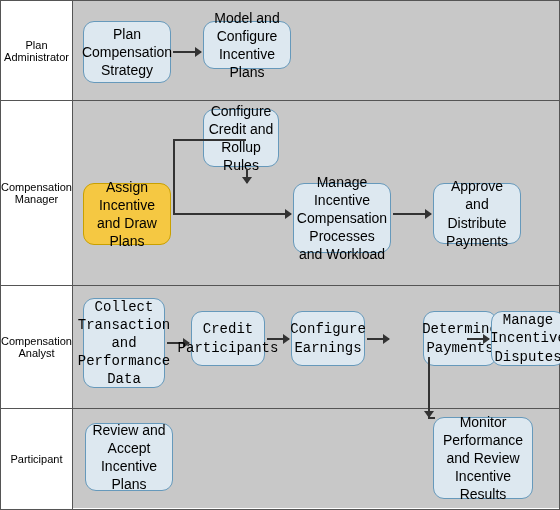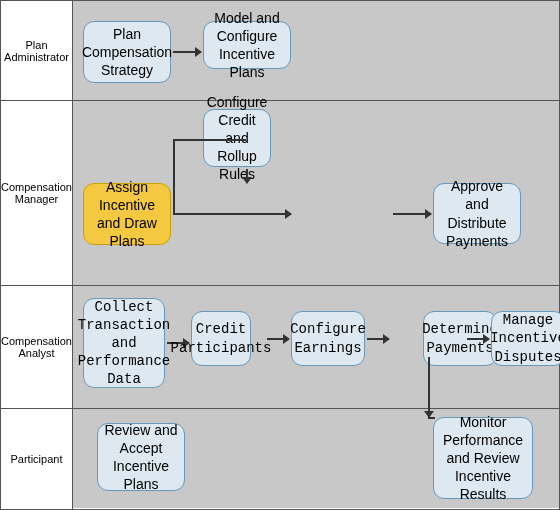--- a/index.html
+++ b/index.html
@@ -145,27 +145,31 @@
 
       <div class="arrow-h" style="left:100px; top:50px; width:28px;"></div>
 
       <div class="box" style="left:130px; top:20px; width:88px; height:48px;">Model and
 Configure
 Incentive Plans</div>
     </div>
 
     <div class="row-section row-comp-manager">
 
-      <div class="box" style="left:130px; top:8px; width:68px; height:58px;text-align:center;">Configure Credit
+      <div class="box" style="left:130px; top:8px; width:76px; height:58px;text-align:center;">Configure Credit
 and Rollup
 Rules</div>
 
       <div class="box box-gold" style="left:10px; top:82px; width:88px; height:62px;">Assign Incentive
 and Draw Plans</div>
 
+      <div class="box" style="left:220px; top:82px; width:98px; height:70px;">Manage Incentive
+Compensation
+Processes and
+Workload</div>
 
       <div class="box" style="left:360px; top:82px; width:88px; height:61px;">Approve and
 Distribute
 Payments</div>
 
       <div class="arrow-h" style="left:100px; top:112px; width:118px;"></div>
 
       <div class="arrow-h" style="left:320px; top:112px; width:38px;"></div>
 
       <div class="arrow-v" style="left:173px; top:68px; width:2px; height:14px;"></div>
@@ -177,21 +181,21 @@
     <div class="row-section row-comp-analyst">
 
       <div class="box" style="left:10px; top:12px; width:82px; height:90px;">Collect
 Transaction
 and
 Performance
 Data</div>
 
       <div class="arrow-h" style="left:94px; top:56px; width:22px;"></div>
 
-      <div class="box" style="left:118px; top:25px; width:60px; height:55px;text-align:center;">Credit
+      <div class="box" style="left:118px; top:25px; width:74px; height:55px;text-align:center;">Credit
 Participants</div>
 
       <div class="arrow-h" style="left:194px; top:52px; width:22px;"></div>
 
       <div class="box" style="left:218px; top:25px; width:74px; height:55px;">Configure
 Earnings</div>
 
       <div class="arrow-h" style="left:294px; top:52px; width:22px;"></div>
 
       <div class="box" style="left:318px; top:25px; width:74px; height:55px;margin-left:32px;">Determine
@@ -199,21 +203,21 @@
 
       <div class="arrow-h" style="left:394px; top:52px; width:22px;"></div>
 
       <div class="box" style="left:418px; top:25px; width:74px; height:55px;">Manage
 Incentive
 Disputes</div>
     </div>
 
     <div class="row-section row-participant">
 
-      <div class="box" style="left:24px; top:14px; width:88px; height:68px;">Review and
+      <div class="box" style="left:12px; top:14px; width:88px; height:68px;">Review and
 Accept Incentive
 Plans</div>
 
       <div class="box" style="left:360px; top:8px; width:100px; height:82px;">Monitor
 Performance
 and Review
 Incentive
 Results</div>
 
       <div class="arrow-v" style="left:355px; top:-52px; width:2px; height:60px;"></div>

